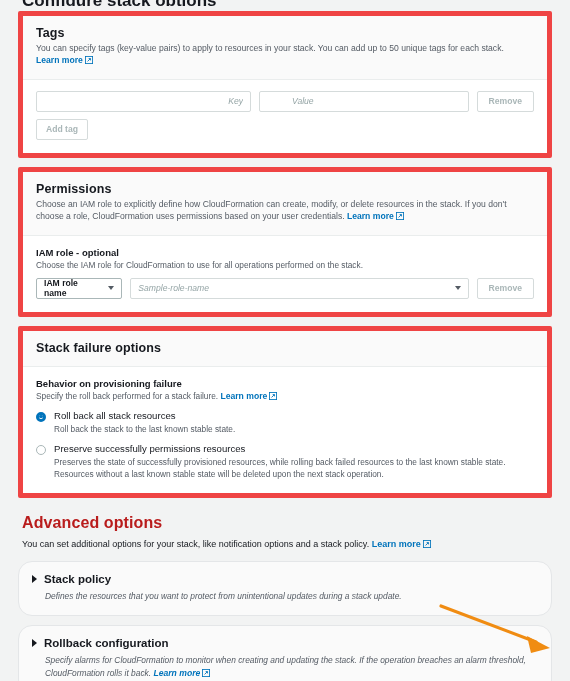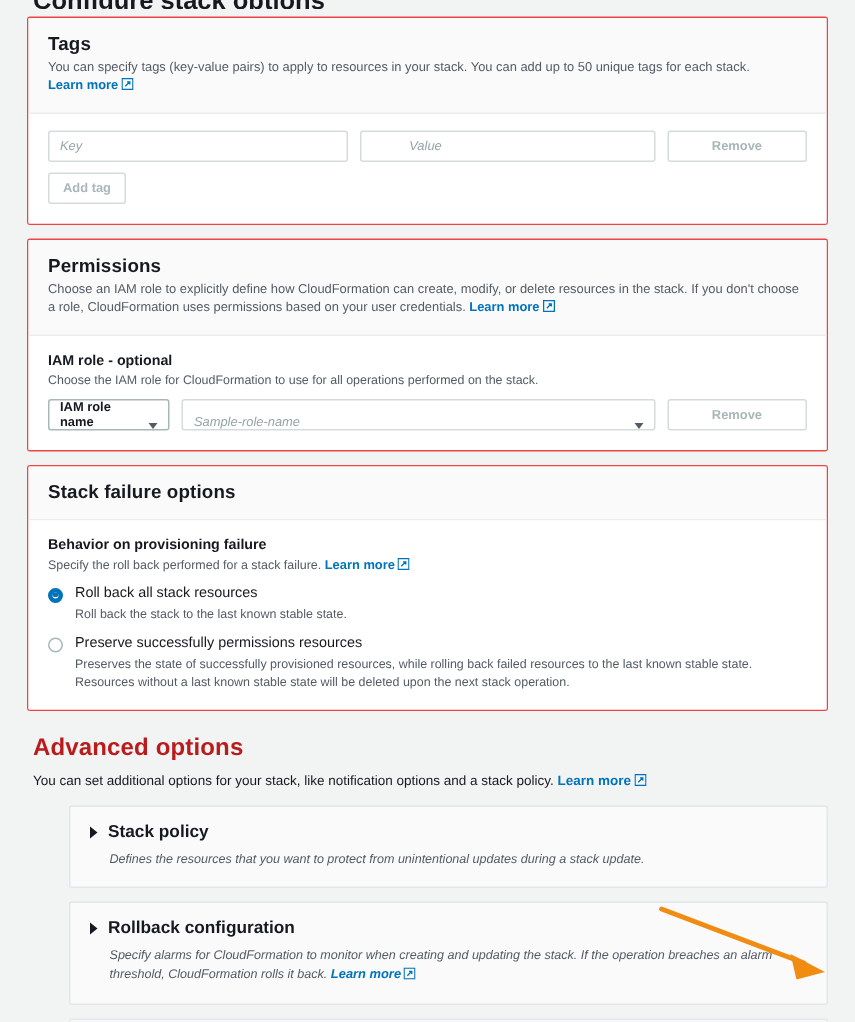--- a/index.html
+++ b/index.html
@@ -30,21 +30,21 @@
     height: 11px;
     line-height: 11px;
     overflow: hidden;
     position: relative;
     top: -5px;
   }
 
   
   .panel {
     background: #ffffff;
-    border: 1px solid #ef4444;
+    border: 5px solid #ef4444;
     border-radius: 2px;
     margin-bottom: 9px;
   }
   .panel-header {
     background: #fafafa;
     border-bottom: 1px solid #eaeded;
     padding: 10px 13px 11px 13px;
   }
   .panel-title {
     font-size: 12.5px;
@@ -91,53 +91,53 @@
     border: 1px solid #d5dbdb;
     border-radius: 2px;
     background: #fff;
     font-family: "Liberation Sans", sans-serif;
     font-size: 8.6px;
     color: #16191f;
     padding: 0 7px;
     outline: none;
   }
   .inp::placeholder { color: #95a5a6; font-style: italic; }
-  .inp-key { width: 232px; }
+  .inp-key { width: 232px; text-align: right; }
   .inp-value { width: 224px; padding-left: 32px; }
 
   .btn {
     height: 21px;
     border: 1px solid #d5dbdb;
     border-radius: 2px;
     background: #fff;
     color: #aab7b8;
     font-family: "Liberation Sans", sans-serif;
     font-size: 8.6px;
     font-weight: bold;
-    padding: 0 29px;
+    padding: 0 11px;
     cursor: default;
     white-space: nowrap;
   }
   .btn-addtag {
     margin-top: 7px;
     color: #aab7b8;
     padding: 0 9px;
   }
 
   
   .select {
     height: 21px;
     border: 1px solid #aab7b8;
     border-radius: 2px;
     background: #fff;
     font-size: 8.6px;
     font-weight: bold;
     color: #16191f;
     display: flex;
-    align-items: flex-end;
+    align-items: center;
     justify-content: space-between;
     padding: 0 7px;
     gap: 9px;
     cursor: default;
   }
   .select-role { width: 88px; }
   .select-name {
     width: 346px;
     border: 1px solid #d5dbdb;
     font-weight: normal;
@@ -223,24 +223,23 @@
   }
   .adv-desc {
     font-size: 9px;
     color: #16191f;
     margin: 7px 0 11px 4px;
   }
 
   .accordion {
     background: #fafafa;
     border: 1px solid #e4e6e8;
-    border-radius: 2px;
+    border-radius: 14px;
     margin-bottom: 9px;
     padding: 11px 13px 12px 13px;
-    margin-left: 28px;
   }
   .accordion.compact { padding: 11px 13px 12px 13px; }
   .acc-head {
     display: flex;
     align-items: center;
     gap: 7px;
   }
   .tri {
     width: 0; height: 0;
     border-top: 4px solid transparent;

